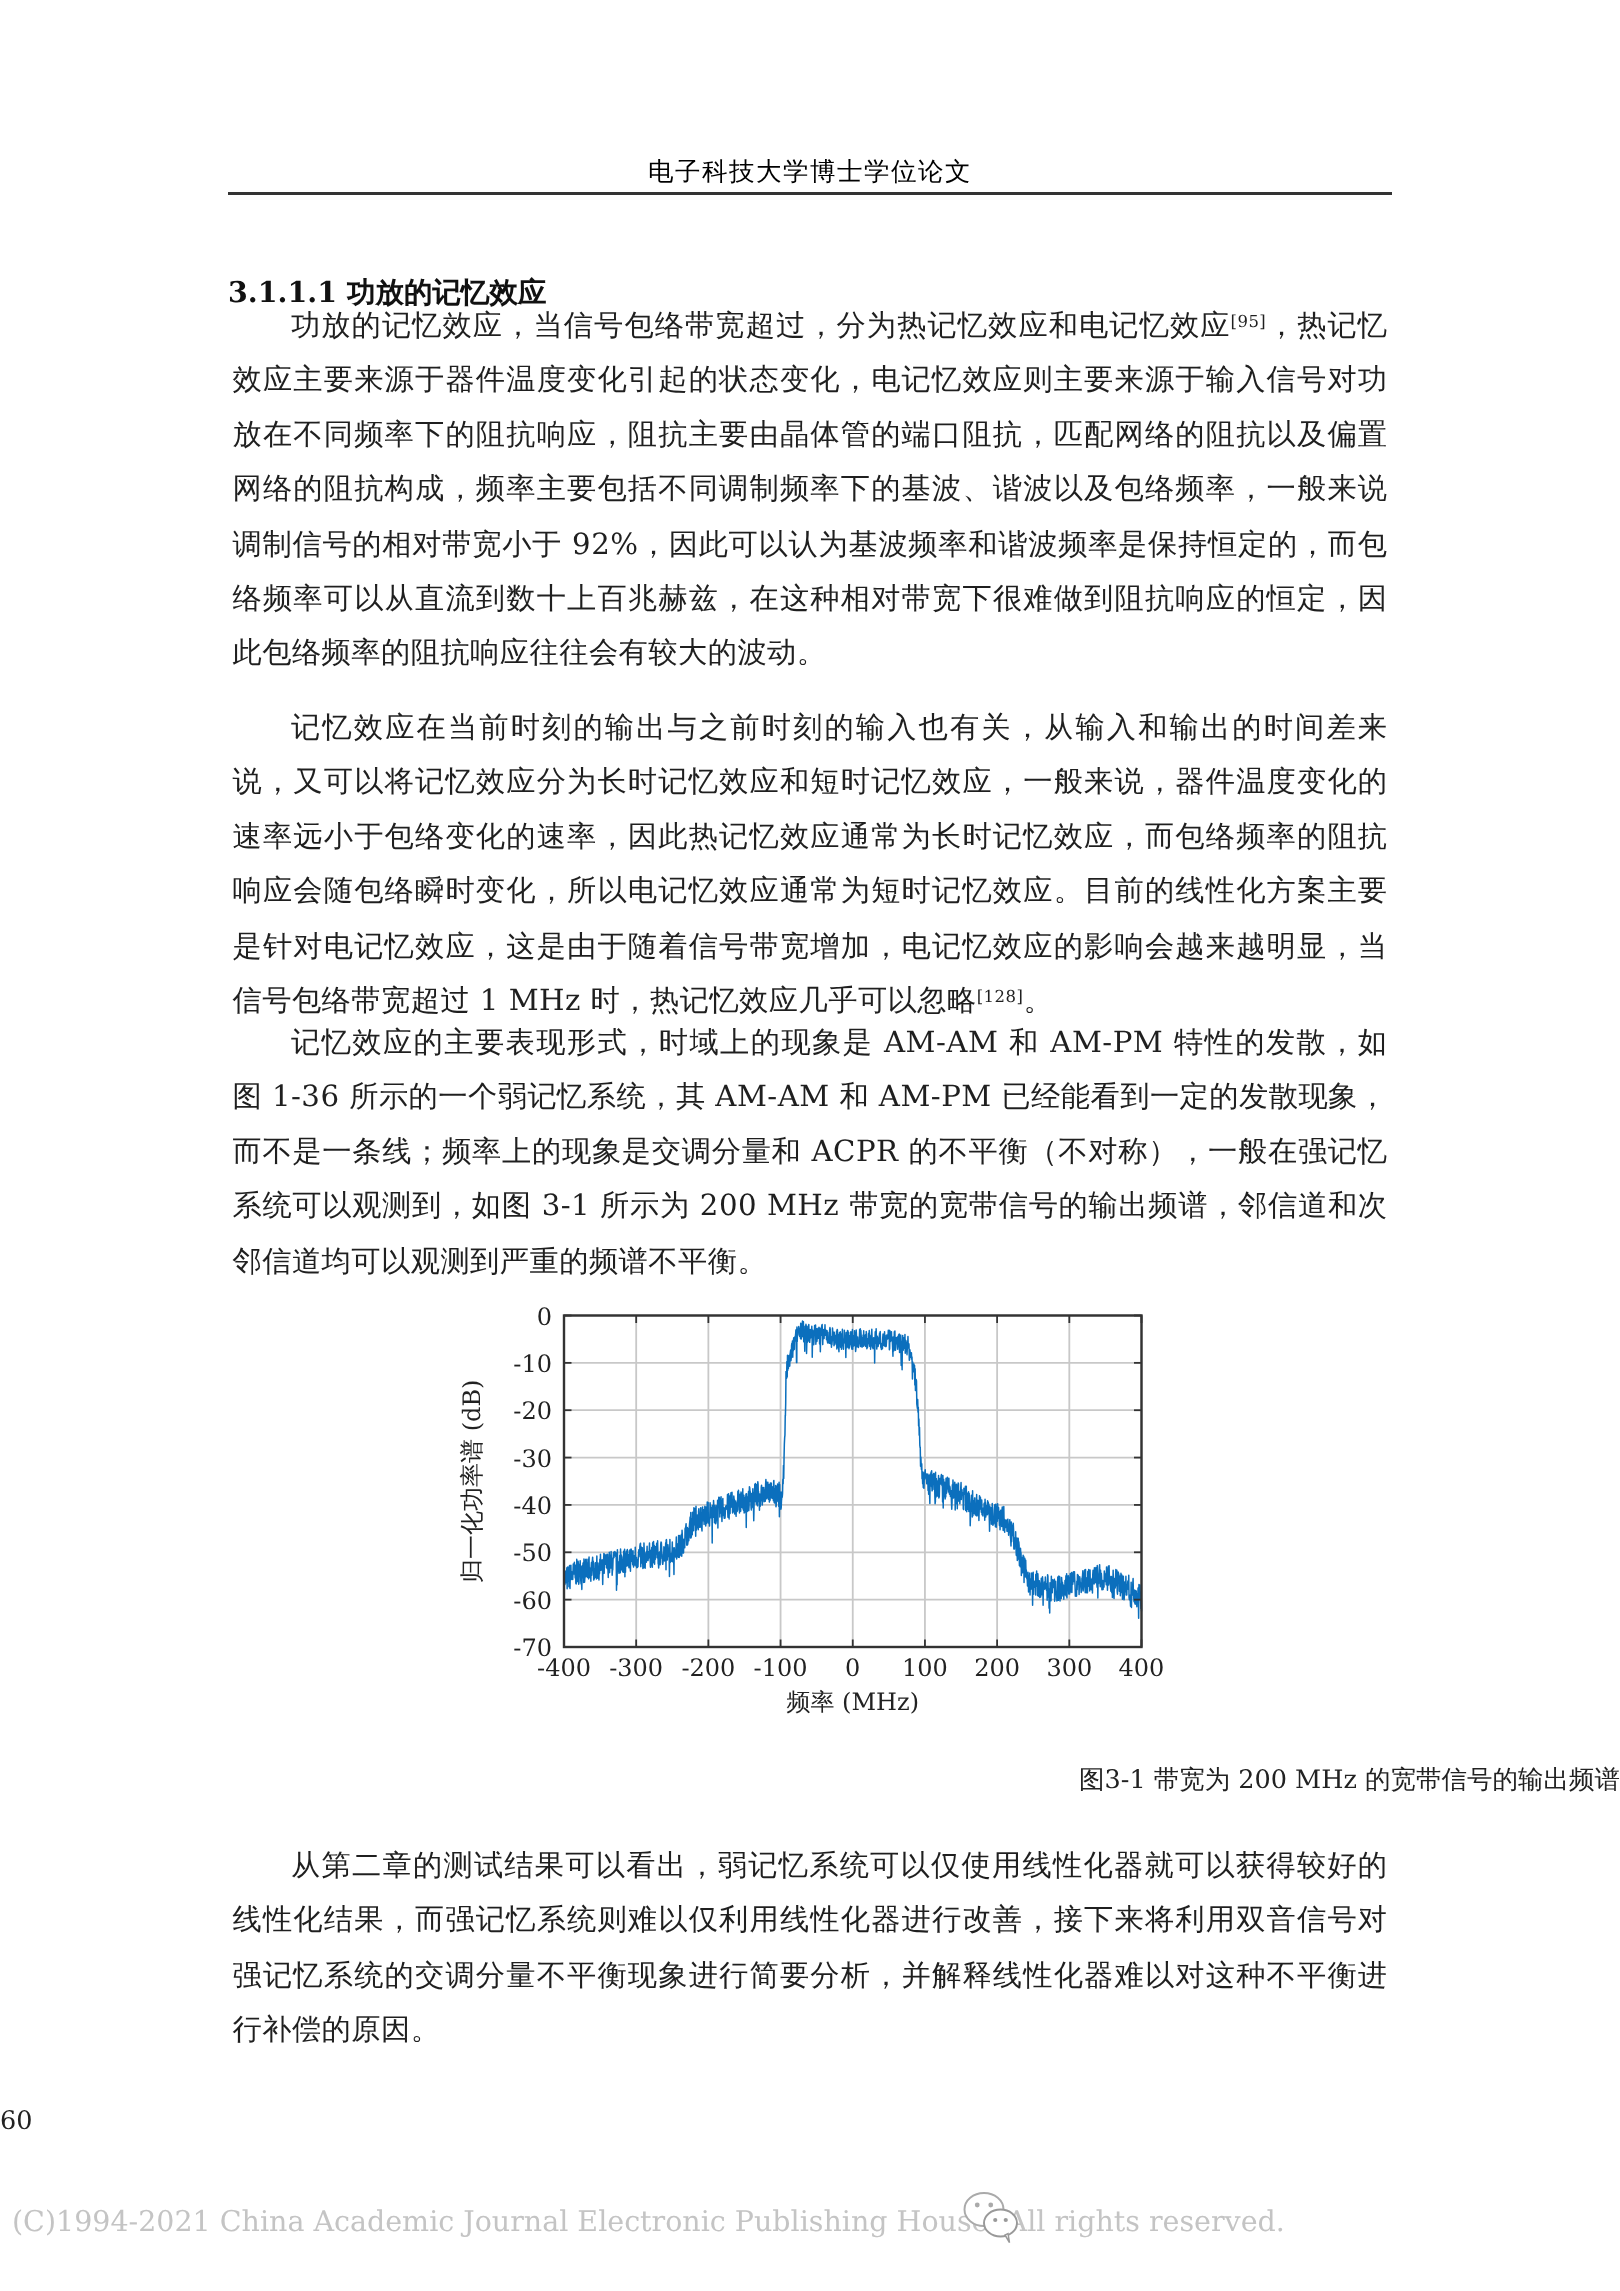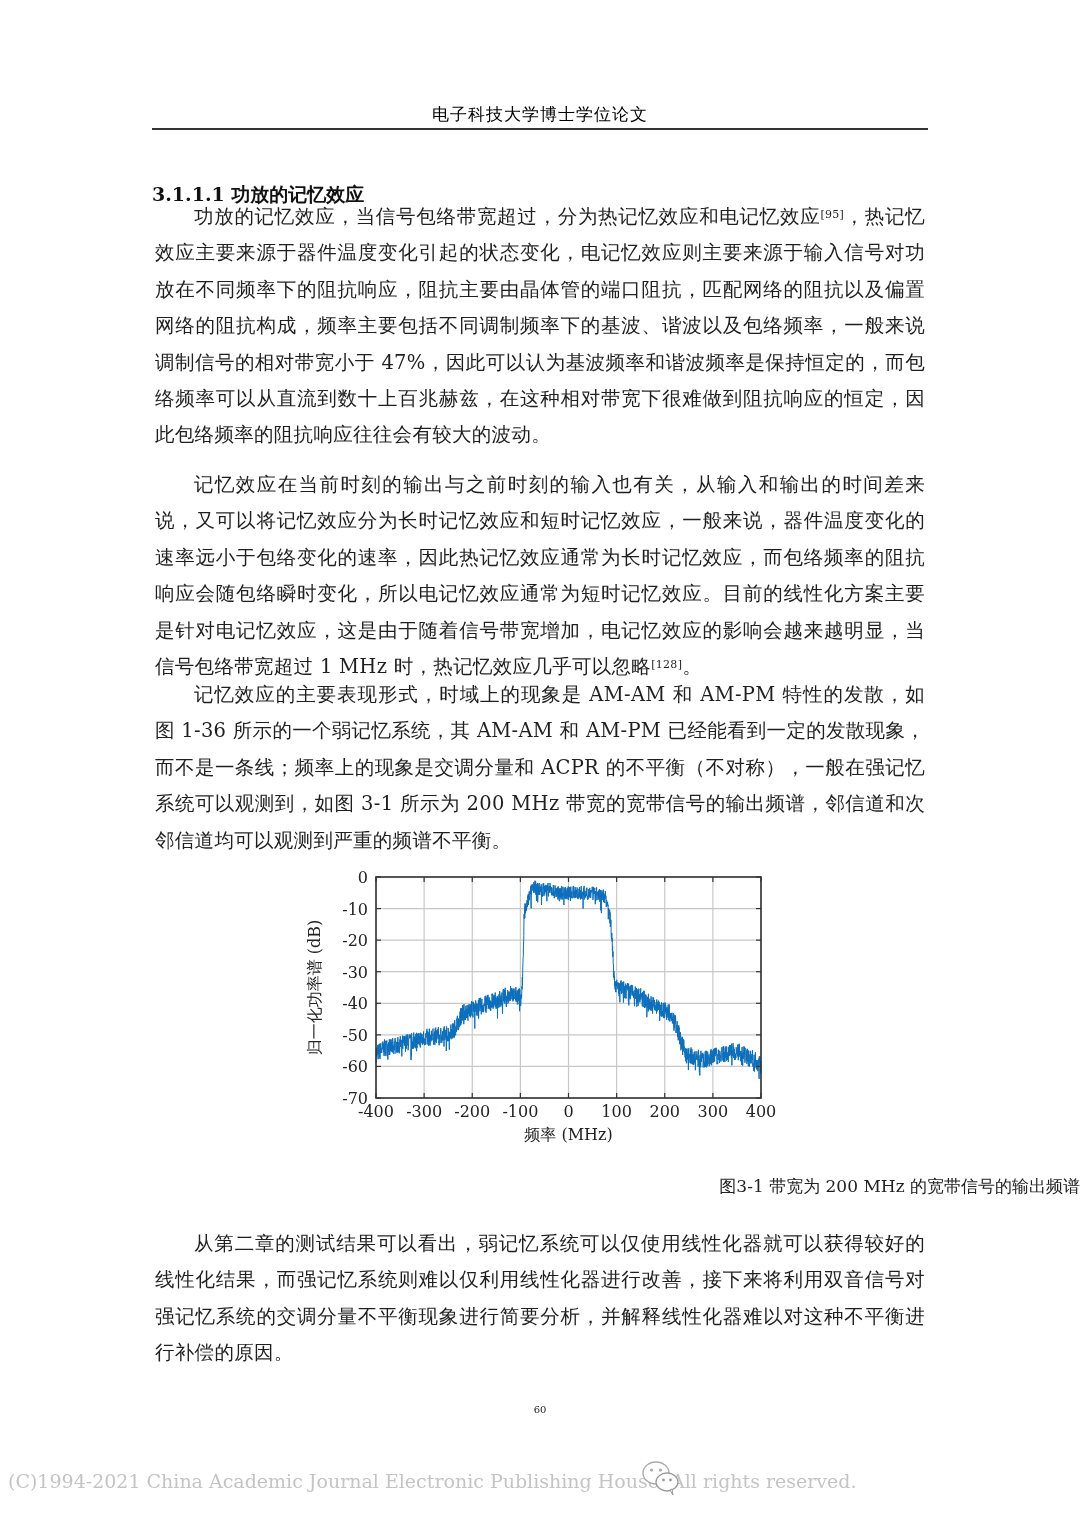--- a/index.html
+++ b/index.html
@@ -12,39 +12,39 @@
   .para { position:absolute; left:155px; width:770px; font-size:19.5px; line-height:36.4px;
           text-align:justify; text-indent:2em; color:#1f1f1f; letter-spacing:0.3px; }
   .para sup { font-size:11px; vertical-align:top; position:relative; top:-2px;margin-top:32px; }
   #p1 { top:199px; }
   #p2 { top:467px; }
   #p3 { top:677px; }
   #p4 { top:1226px; }
   .figure { position:absolute; left:300px; top:862px; width:480px; height:300px; }
   .caption { position:absolute; left:0; width:1080px; top:1175px; text-align:right;
              font-size:17px; color:#222; }
-  .page-number { position:absolute; left:0; width:1080px; top:1404px; text-align:center;
-                 font-size:10px; color:#222; }
+  .page-number { position:absolute; left:0; width:1080px; top:1404px; 
+                 font-size:17px; color:#222; }
   .copyright { position:absolute; left:8px; top:1470px; font-size:19px; color:#c4c4c4;
                white-space:nowrap; }
   .watermark { position:absolute; left:640px; top:1460px; height:40px; display:flex;
                align-items:center; gap:6px; }
   .watermark-text { font-family:"DejaVu Sans","Liberation Sans",sans-serif; font-size:26px;
                color:#ffffff; text-shadow:0 0 1px #777, 1px 1px 1px #888, -1px -1px 1px #bbb;
                letter-spacing:0.5px; white-space:nowrap; }
 </style>
 </head>
 <body>
 
 <div class="running-head">电子科技大学博士学位论文</div>
 <div class="head-rule"></div>
 
 <div class="section-title">3.1.1.1 功放的记忆效应</div>
 
-<div class="para" id="p1"><span>功放的记忆效应，当信号包络带宽超过，分为热记忆效应和电记忆效应</span><sup>[95]</sup><span>，热记忆效应主要来源于器件温度变化引起的状态变化，电记忆效应则主要来源于输入信号对功放在不同频率下的阻抗响应，阻抗主要由晶体管的端口阻抗，匹配网络的阻抗以及偏置网络的阻抗构成，频率主要包括不同调制频率下的基波、谐波以及包络频率，一般来说调制信号的相对带宽小于 47%，因此可以认为基波频率和谐波频率是保持恒定的，而包络频率可以从直流到数十上百兆赫兹，在这种相对带宽下很难做到阻抗响应的恒定，因此包络频率的阻抗响应往往会有较大的波动。</span></div>
+<div class="para" id="p1"><span>功放的记忆效应，当信号包络带宽超过，分为热记忆效应和电记忆效应</span><sup>[95]</sup><span>，热记忆效应主要来源于器件温度变化引起的状态变化，电记忆效应则主要来源于输入信号对功放在不同频率下的阻抗响应，阻抗主要由晶体管的端口阻抗，匹配网络的阻抗以及偏置网络的阻抗构成，频率主要包括不同调制频率下的基波、谐波以及包络频率，一般来说调制信号的相对带宽小于 92%，因此可以认为基波频率和谐波频率是保持恒定的，而包络频率可以从直流到数十上百兆赫兹，在这种相对带宽下很难做到阻抗响应的恒定，因此包络频率的阻抗响应往往会有较大的波动。</span></div>
 
 <div class="para" id="p2"><span>记忆效应在当前时刻的输出与之前时刻的输入也有关，从输入和输出的时间差来说，又可以将记忆效应分为长时记忆效应和短时记忆效应，一般来说，器件温度变化的速率远小于包络变化的速率，因此热记忆效应通常为长时记忆效应，而包络频率的阻抗响应会随包络瞬时变化，所以电记忆效应通常为短时记忆效应。目前的线性化方案主要是针对电记忆效应，这是由于随着信号带宽增加，电记忆效应的影响会越来越明显，当信号包络带宽超过 1 MHz 时，热记忆效应几乎可以忽略</span><sup>[128]</sup><span>。</span></div>
 
 <div class="para" id="p3">记忆效应的主要表现形式，时域上的现象是 AM-AM 和 AM-PM 特性的发散，如图 1-36 所示的一个弱记忆系统，其 AM-AM 和 AM-PM 已经能看到一定的发散现象，而不是一条线；频率上的现象是交调分量和 ACPR 的不平衡（不对称），一般在强记忆系统可以观测到，如图 3-1 所示为 200 MHz 带宽的宽带信号的输出频谱，邻信道和次邻信道均可以观测到严重的频谱不平衡。</div>
 
 <div class="figure">
   <svg id="chart-svg" width="480" height="300" viewBox="0 0 480 300">
     <g id="grid">
         <line x1="76" x2="76" y1="15" y2="236" stroke="#c8c8c8" stroke-width="1.2"></line>
         <line x1="124.125" x2="124.125" y1="15" y2="236" stroke="#c8c8c8" stroke-width="1.2"></line>

